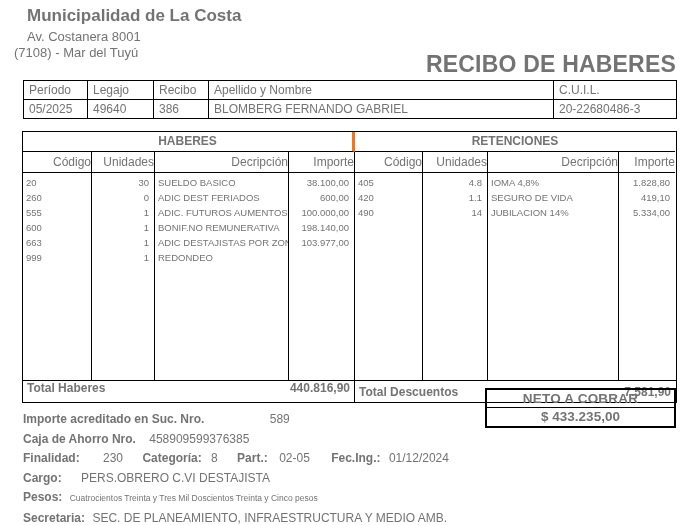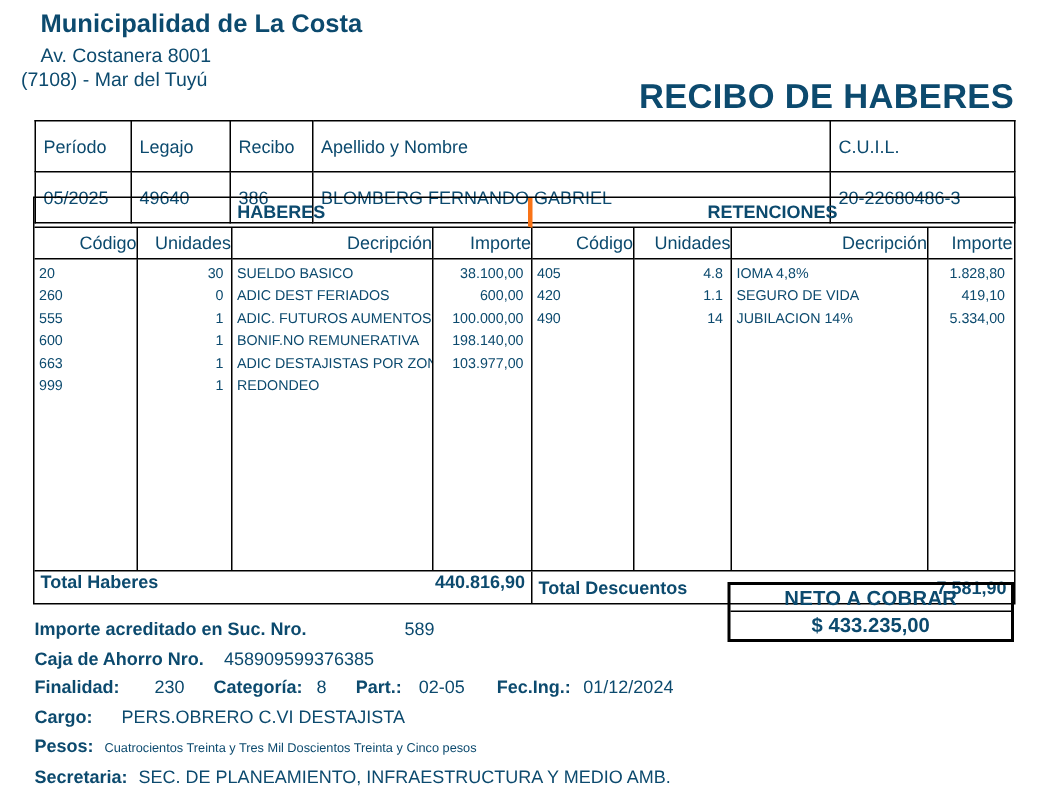--- a/index.html
+++ b/index.html
@@ -1,31 +1,31 @@
 <!DOCTYPE html>
 <html><head>
 <meta charset="utf-8">
 <style>
   * { margin:0; padding:0; box-sizing:border-box; }
   html, body { background:#ffffff; }
   .page {
     position:relative; width:696px; height:525px; background:#ffffff;
-    font-family:"Liberation Sans", sans-serif; color:#0c4a6e; overflow:hidden;
+    font-family:"Liberation Sans", sans-serif; color:#737373; overflow:hidden;
   }
   
   .org-name  { position:absolute; left:27px; top:6px;  font-size:17px; font-weight:bold; }
   .addr1     { position:absolute; left:27px; top:29px; font-size:13px; }
   .addr2     { position:absolute; left:14px; top:45px; font-size:13px; }
   .doc-title { position:absolute; right:20px; top:51px; font-size:23px; font-weight:bold; letter-spacing:.2px; }
 
   
   .info-table { position:absolute; left:23px; top:80px; width:653px; border-collapse:collapse; table-layout:fixed; }
   .info-table th, .info-table td {
     border:1px solid #000; font-size:12px; font-weight:normal; text-align:left;
-    height:34px; padding:2px 0 2px 5px; white-space:nowrap; overflow:hidden;
+    height:19px; padding:2px 0 2px 5px; white-space:nowrap; overflow:hidden;
   }
 
   
   .main { position:absolute; left:22px; top:131px; width:655px; border:1.5px solid #000; }
   .frow { display:flex; }
   .band { height:20px; line-height:19px; text-align:center; font-weight:bold; font-size:12px; border-bottom:1px solid #000; }
   .b-hab { width:332px; border-right:3px solid #f97316; }
   .b-ret { width:320px; }
   .ch { height:21px; line-height:20px; text-align:right; font-size:12px; border-bottom:1px solid #000; border-right:1px solid #000; }
   .w1{width:69px}.w2{width:63px}.w3{width:134px}.w4{width:66px}

